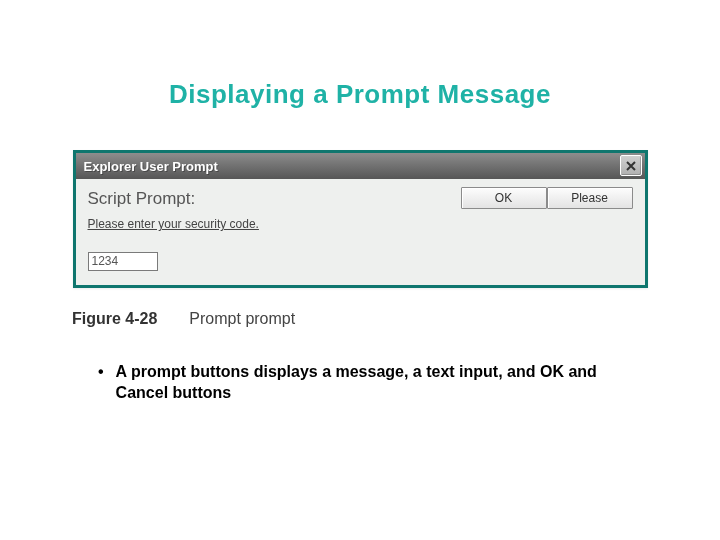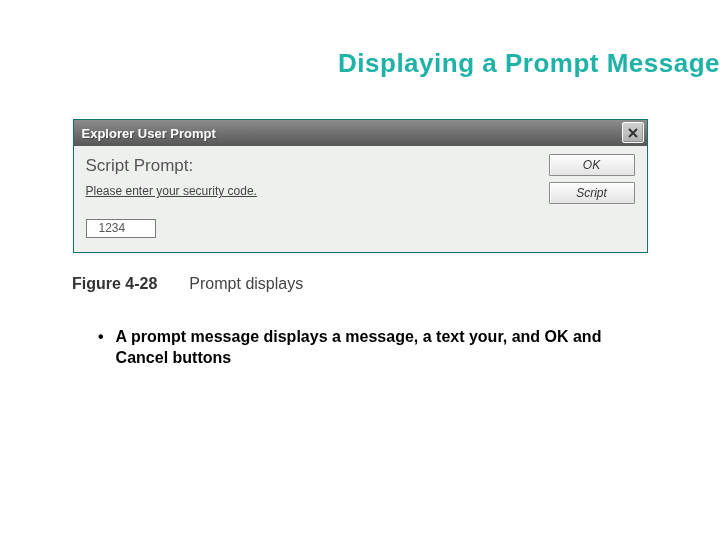--- a/index.html
+++ b/index.html
@@ -11,34 +11,34 @@
     font-family: Arial, Helvetica, sans-serif;
     position: relative;
   }
   .slide {
     width: 720px;
     height: 540px;
     position: relative;
     padding: 0;
   }
   .title {
-    text-align: right;
+    text-align: center;
     font-size: 26px;
     font-weight: bold;
     color: #1fb2a6;
-    margin-top: 48px;
+    margin-top: 79px;
     letter-spacing: 0.5px;
   }
   .dialog-wrap {
     margin: 40px auto 0 auto;
     width: 575px;
   }
   .dialog {
     width: 575px;
-    border: 1px solid #0f766e;
+    border: 3px solid #0f766e;
     background: #eef0ee;
     box-shadow: 0 1px 2px rgba(0,0,0,0.08);
   }
   .titlebar {
     height: 26px;
     background: linear-gradient(to bottom, #8d8d8d 0%, #767676 40%, #565656 100%);
     display: flex;
     align-items: center;
     padding: 0 4px 0 8px;
     position: relative;
@@ -82,32 +82,30 @@
   }
   .input-wrap {
     margin-top: 4px;
   }
   .text-input {
     width: 70px;
     height: 19px;
     border: 1px solid #7a7a7a;
     background: #fff;
     font-size: 12px;
-    padding: 1px 12px;
+    padding: 1px 3px;
     color: #555;
     font-family: Arial, Helvetica, sans-serif;
   }
   .btn-col {
     position: absolute;
     right: 12px;
     top: 8px;
     display: flex;
-    flex-direction: column;
-    gap: 6px;
-    font-style: italic;
+    flex-direction: row;
   }
   .win-btn {
     width: 86px;
     height: 22px;
     background: linear-gradient(to bottom, #fdfdfd, #e3e3e3);
     border: 1px solid #8b8b8b;
     border-radius: 1px;
     font-size: 12px;
     color: #333;
     display: flex;
@@ -157,28 +155,28 @@
         </div>
       </div>
       <div class="dialog-body">
         <div class="script-label">Script Prompt:</div>
         <div class="prompt-text">Please enter your security code.</div>
         <div class="input-wrap">
           <input class="text-input" type="text" value="1234" style="">
         </div>
         <div class="btn-col">
           <div class="win-btn">OK</div>
-          <div class="win-btn">Script</div>
+          <div class="win-btn">Please</div>
         </div>
       </div>
     </div>
   </div>
 
   <div class="figure-caption">
-    <span class="figure-num">Figure 4-28</span><span>Prompt displays</span>
+    <span class="figure-num">Figure 4-28</span><span>Prompt prompt</span>
   </div>
 
   <div class="bullet-block">
     <span class="bullet-dot">•</span>
-    <span>A prompt message displays a message, a text your, and OK and Cancel buttons</span>
+    <span>A prompt buttons displays a message, a text input, and OK and Cancel buttons</span>
   </div>
 
 </div>
 
 </body></html>

